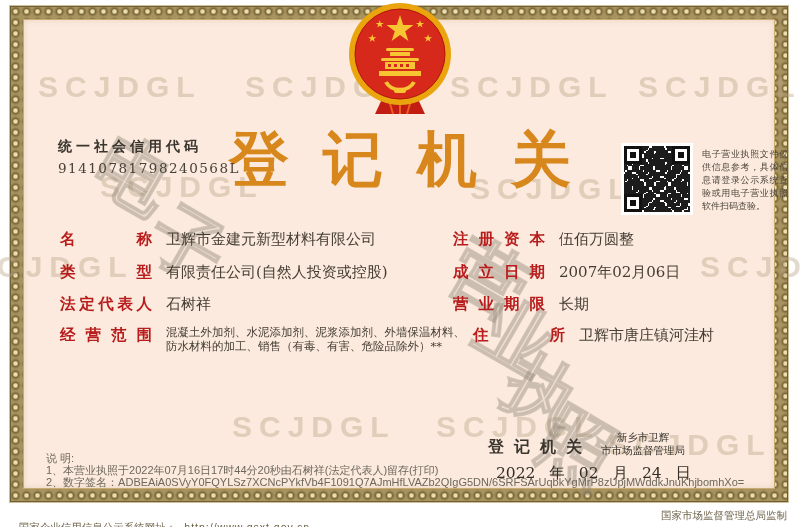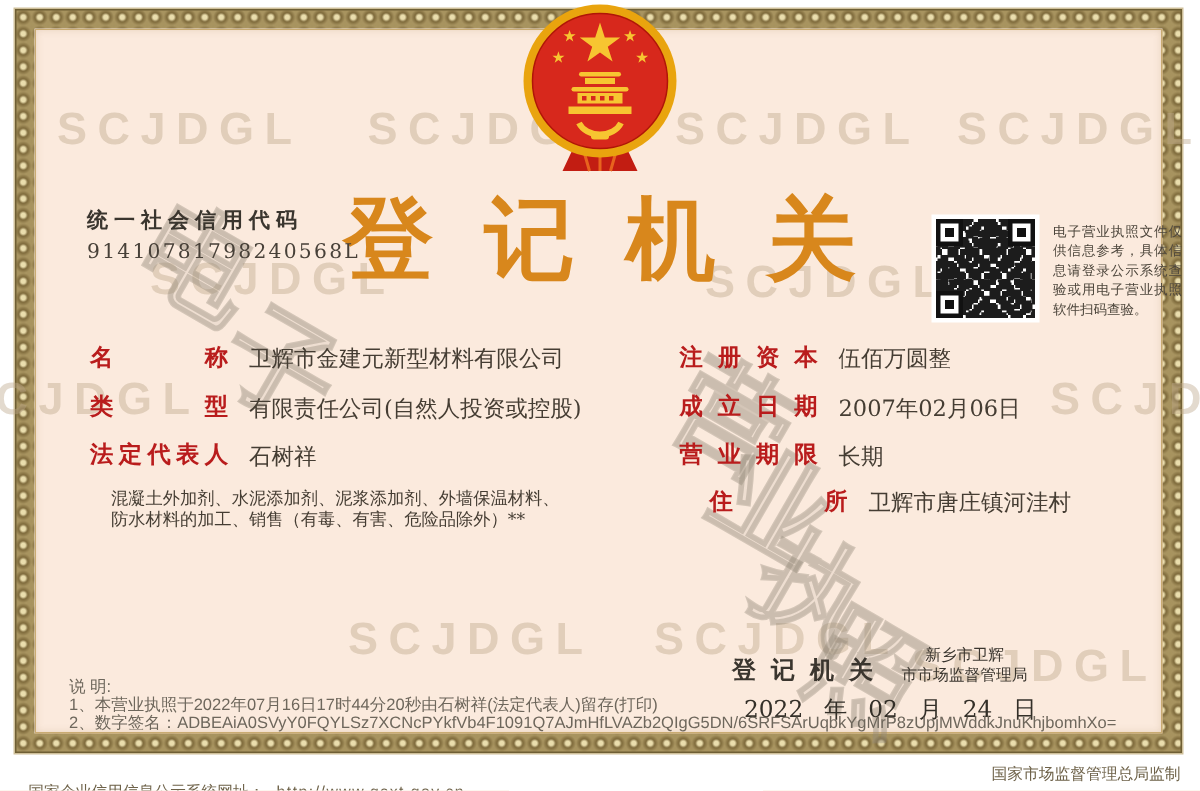--- a/index.html
+++ b/index.html
@@ -180,20 +180,21 @@
 </div>
 <div class="row" style="left:60px;top:262px">
   <span class="flabel">类型</span>
   <span class="fvalue">有限责任公司(自然人投资或控股)</span>
 </div>
 <div class="row" style="left:60px;top:294px">
   <span class="flabel">法定代表人</span>
   <span class="fvalue">石树祥</span>
 </div>
 <div class="row" style="left:60px;top:325px">
+  <span class="flabel">经营范围</span>
   <span class="fvalue small">混凝土外加剂、水泥添加剂、泥浆添加剂、外墙保温材料、防水材料的加工、销售（有毒、有害、危险品除外）**</span>
 </div>
 
 <div class="row" style="left:453px;top:229px">
   <span class="flabel">注册资本</span>
   <span class="fvalue">伍佰万圆整</span>
 </div>
 <div class="row" style="left:453px;top:262px">
   <span class="flabel">成立日期</span>
   <span class="fvalue">2007年02月06日</span>

